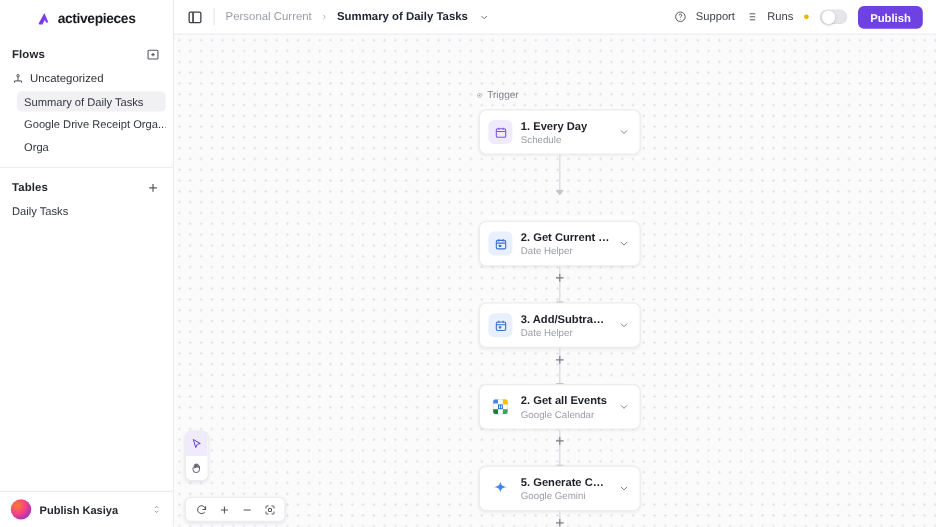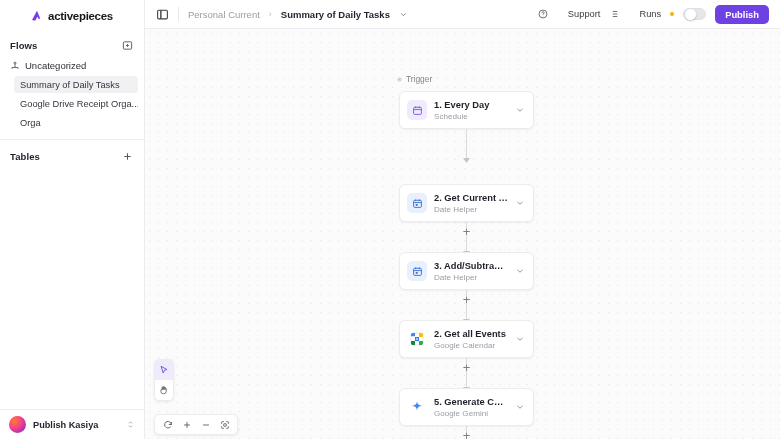--- a/index.html
+++ b/index.html
@@ -79,21 +79,21 @@
     display: flex; align-items: center; padding: 0 11px; gap: 9px; flex: none;
   }
   .panel-icon { width: 13px; height: 13px; color: #3c3f47; cursor: pointer; display:block; }
   .topbar-sep { width: 1px; height: 14px; background: #e6e6ea; }
   .crumb { font-size: 9.5px; color: #9a9da5; cursor: pointer; white-space: nowrap; }
   .crumb-sep { font-size: 9px; color: #b9bcc3; }
   .crumb-current { font-size: 9.5px; color: #1f2330; font-weight: 700; white-space: nowrap; cursor: pointer; }
   .chev { color: #6c6f78; display:block; }
   .topbar-spacer { flex: 1; }
   .top-link {
-    display: flex; align-items: center; gap: 20px;
+    display: flex; align-items: center; gap: 8px;
     font-size: 9.3px; color: #3d4047; cursor: pointer; white-space: nowrap;
   }
   .top-link svg { display: block; color: #55585f; }
   .dot-indicator { width: 4px; height: 4px; border-radius: 50%; background: #f5b301; }
   .toggle {
     width: 23px; height: 12.5px; border-radius: 7px; background: #e6e6ea;
     position: relative; cursor: pointer; border: 1px solid #e0e0e5;
   }
   .toggle-knob {
     position: absolute; top: 0.5px; left: 1px;
@@ -244,20 +244,23 @@
 
     <div class="side-section">
       <span class="side-section-title">Tables</span>
       <span class="side-icon-btn">
         <svg width="11" height="11" viewBox="0 0 24 24" fill="none" stroke="currentColor" stroke-width="2.2">
           <path d="M12 5v14M5 12h14"></path>
         </svg>
       </span>
     </div>
 
+    <div class="table-item">
+      <span>Daily Tasks</span>
+    </div>
 
     <div class="sidebar-spacer"></div>
 
     <div class="user-row">
       <div class="avatar"></div>
       <span class="user-name">Publish Kasiya</span>
       <svg class="updown" width="9" height="9" viewBox="0 0 24 24" fill="none" stroke="currentColor" stroke-width="2">
         <path d="M8 9l4-4 4 4M8 15l4 4 4-4"></path>
       </svg>
     </div>

